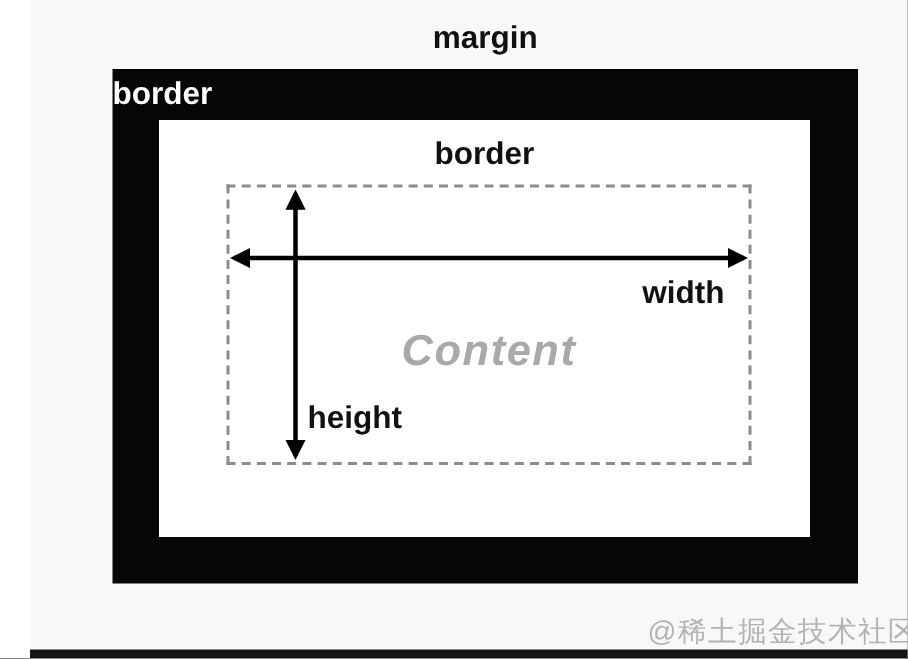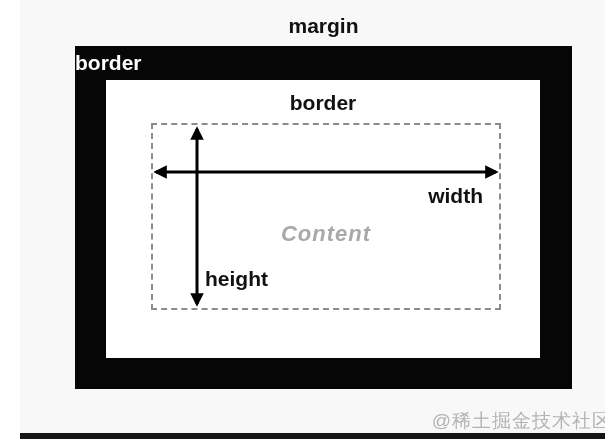--- a/index.html
+++ b/index.html
@@ -36,21 +36,21 @@
   }
   .padding-label{
     position:absolute;left:0;right:0;top:10px;text-align:center;
   }
   .content-box{
     position:absolute;left:131px;top:123px;width:350px;height:187px;
     border:2px dashed var(--dashed-gray);
   }
   .content-label{
     position:absolute;left:131px;width:350px;top:221px;text-align:center;
-    font-size:22px;font-style:italic;color:var(--content-gray);
+    font-size:29px;font-style:italic;color:var(--content-gray);
     letter-spacing:1px;
   }
   .arrows{
     position:absolute;left:0;top:0;width:605px;height:439px;
     pointer-events:none;
   }
   .width-label{
     position:absolute;right:142px;top:183px;
   }
   .height-label{

